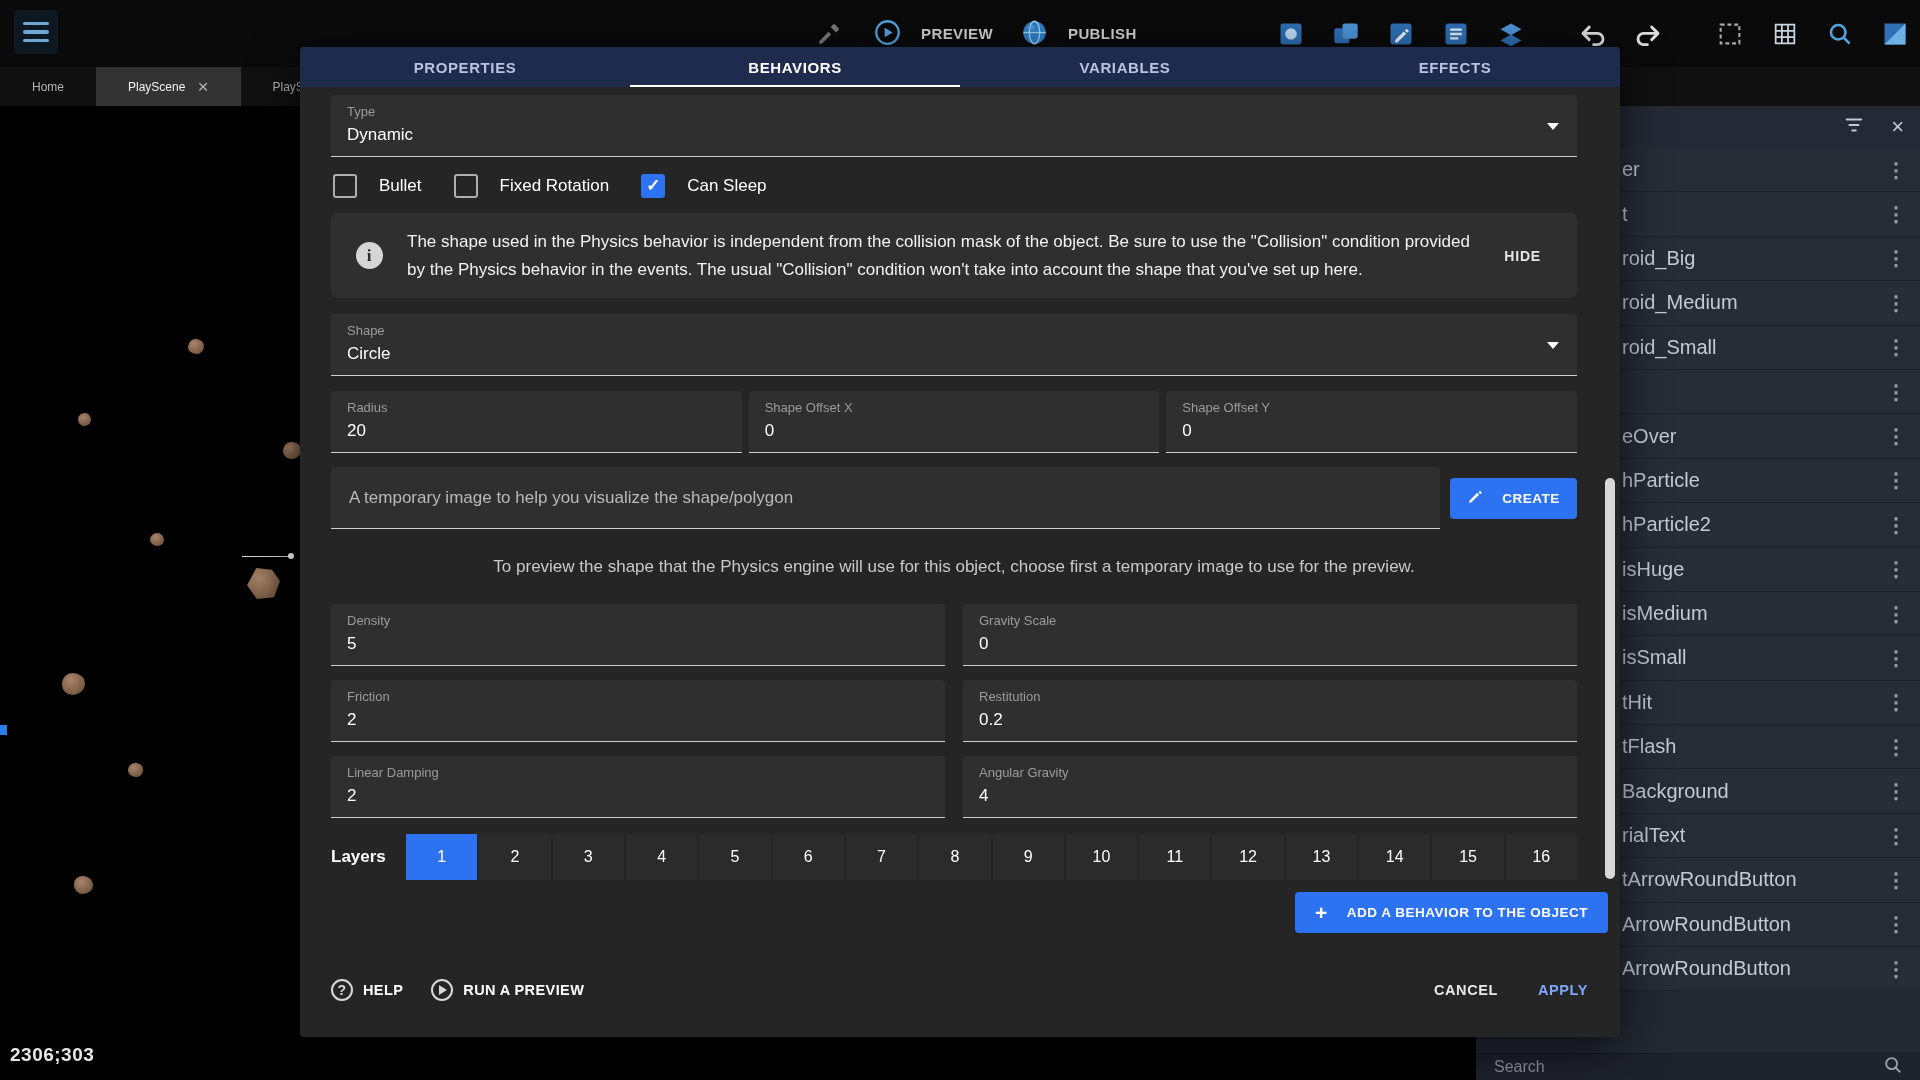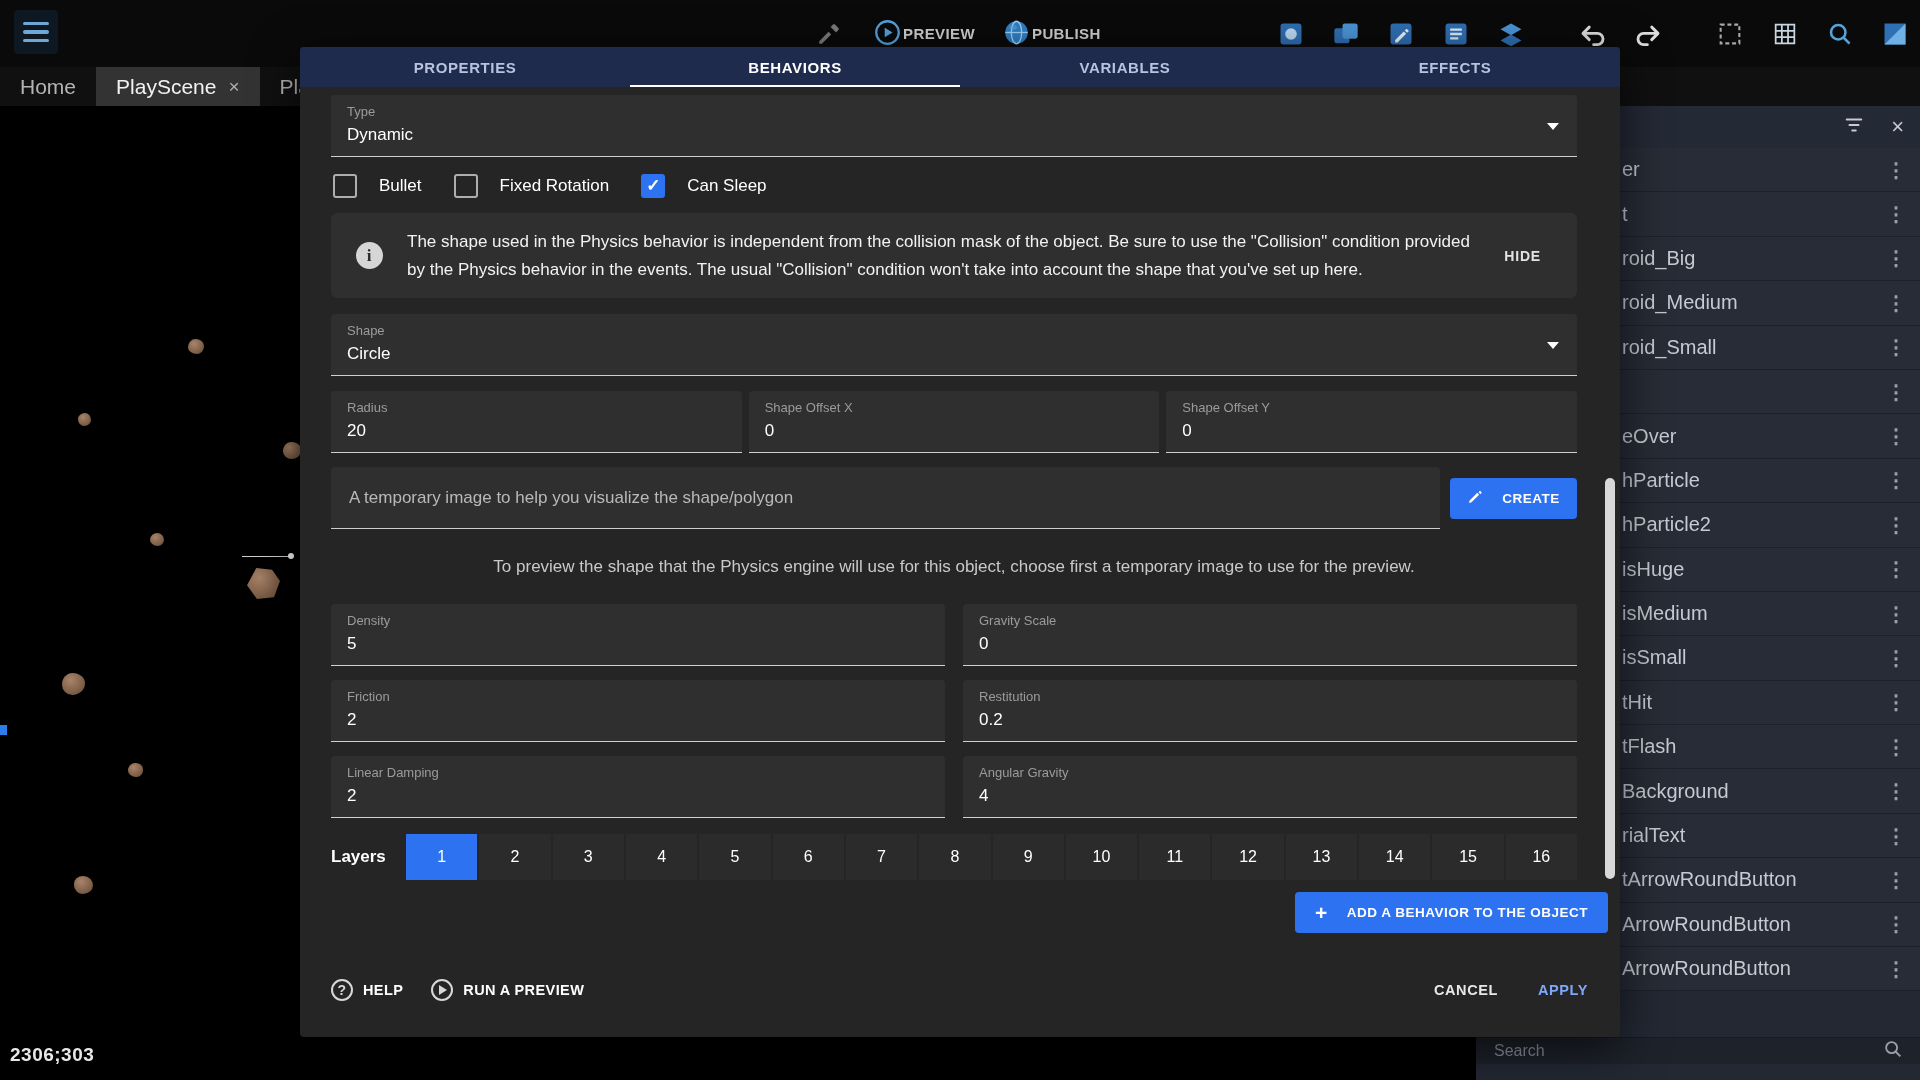--- a/index.html
+++ b/index.html
@@ -7,27 +7,27 @@
     position:relative;width:1920px;height:1080px;overflow:hidden;
     background:#000;font-family:"Liberation Sans",sans-serif;
     -webkit-user-select:none;user-select:none;
   }
   
   .toolbar{position:absolute;top:0;left:0;width:1920px;height:67px;background:#0a0a0a;z-index:2;}
   .menu-btn{position:absolute;left:14px;top:10px;width:44px;height:44px;background:#0e1822;border-radius:4px;
     display:flex;flex-direction:column;justify-content:center;gap:5px;padding:0 9px;box-sizing:border-box;cursor:pointer;}
   .menu-btn .bar{height:3.5px;background:#6fa8d6;border-radius:2px;}
   .toolbar-center{position:absolute;left:812px;top:0;height:67px;display:flex;align-items:center;gap:28px;}
-  .tool-btn{display:flex;align-items:center;gap:2px;color:#cfcfcf;font-size:15px;font-weight:bold;letter-spacing:.4px;cursor:pointer;}
+  .tool-btn{display:flex;align-items:center;gap:20px;color:#cfcfcf;font-size:15px;font-weight:bold;letter-spacing:.4px;cursor:pointer;}
   .toolbar-right{position:absolute;right:8px;top:0;height:67px;display:flex;align-items:center;gap:21px;}
   .ticon{width:34px;height:34px;display:flex;align-items:center;justify-content:center;cursor:pointer;}
   .sep-gap{width:6px;}
   
   .tabbar{position:absolute;top:67px;left:0;width:1920px;height:39px;background:#101010;display:flex;z-index:2;}
-  .tab{padding:0 20px;display:flex;align-items:center;gap:12px;font-size:21px;color:#b4b4b4;cursor:pointer;white-space:nowrap;}
+  .tab{padding:0 32px;display:flex;align-items:center;gap:12px;font-size:12px;color:#b4b4b4;cursor:pointer;white-space:nowrap;}
   .tab.active{background:#333;color:#f2f2f2;}
   .tab .close-x{color:#b0b0b0;font-size:19px;line-height:1;cursor:pointer;}
   .tab .close-x::after{content:"\00d7";}
   
   .scene{position:absolute;top:106px;left:0;width:1476px;height:974px;background:#000;z-index:1;}
   .ast{position:absolute;background:radial-gradient(circle at 38% 32%,#a8846a,#7c5d46 65%,#5f4736);}
   .ast.big{clip-path:polygon(28% 0,76% 6%,100% 42%,82% 94%,30% 100%,0 56%);}
   .sel-line{position:absolute;left:242px;top:450px;width:48px;height:1px;background:#cfcfcf;}
   .sel-dot{position:absolute;left:288px;top:447px;width:6px;height:6px;border-radius:50%;background:#fff;}
   .edge-handle{position:absolute;left:0;top:619px;width:7px;height:10px;background:#2b7de9;}
@@ -35,21 +35,21 @@
   
   .panel{position:absolute;top:106px;right:0;width:444px;height:974px;background:#232833;z-index:1;}
   .panel-header{height:42px;display:flex;align-items:center;justify-content:flex-end;gap:26px;padding:0 16px;background:#242936;}
   .panel-list{position:absolute;top:42px;left:0;right:0;bottom:44px;overflow:hidden;}
   .panel-row{height:44.4px;display:flex;align-items:center;background:#272c36;border-bottom:1px solid #1d212a;box-sizing:border-box;cursor:pointer;}
   .obj-label{margin-left:146px;color:#c6cad2;font-size:20px;white-space:nowrap;}
   .dots{margin-left:auto;margin-right:14px;color:#9aa0aa;font-size:20px;font-weight:bold;cursor:pointer;}
   .dots::after{content:"\22ee";}
   .close-icon{color:#c6cad2;font-size:22px;line-height:1;cursor:pointer;}
   .close-icon::after{content:"\00d7";}
-  .panel-search{position:absolute;bottom:16px;left:0;right:0;height:27px;background:#1e222b;border-top:1px solid #161a21;
+  .panel-search{position:absolute;bottom:0;left:0;right:0;height:27px;background:#1e222b;border-top:1px solid #161a21;
     display:flex;align-items:center;padding:0 16px;box-sizing:border-box;}
   .search-input{flex:1;background:transparent;border:none;outline:none;color:#aab0ba;font-size:16px;font-family:"Liberation Sans",sans-serif;}
   .search-input::placeholder{color:#8f94a0;}
   
   .dialog{position:absolute;left:300px;top:47px;width:1320px;height:990px;background:#252525;z-index:10;
     border-radius:4px;box-shadow:0 12px 48px rgba(0,0,0,.65);display:flex;flex-direction:column;}
   .dialog-tabs{height:40px;background:#1f2b4d;display:flex;flex-shrink:0;border-radius:4px 4px 0 0;}
   .dtab{flex:1;display:flex;align-items:center;justify-content:center;color:#b9c2e0;font-size:15px;font-weight:bold;
     letter-spacing:.6px;position:relative;cursor:pointer;}
   .dtab.active{color:#fff;}

